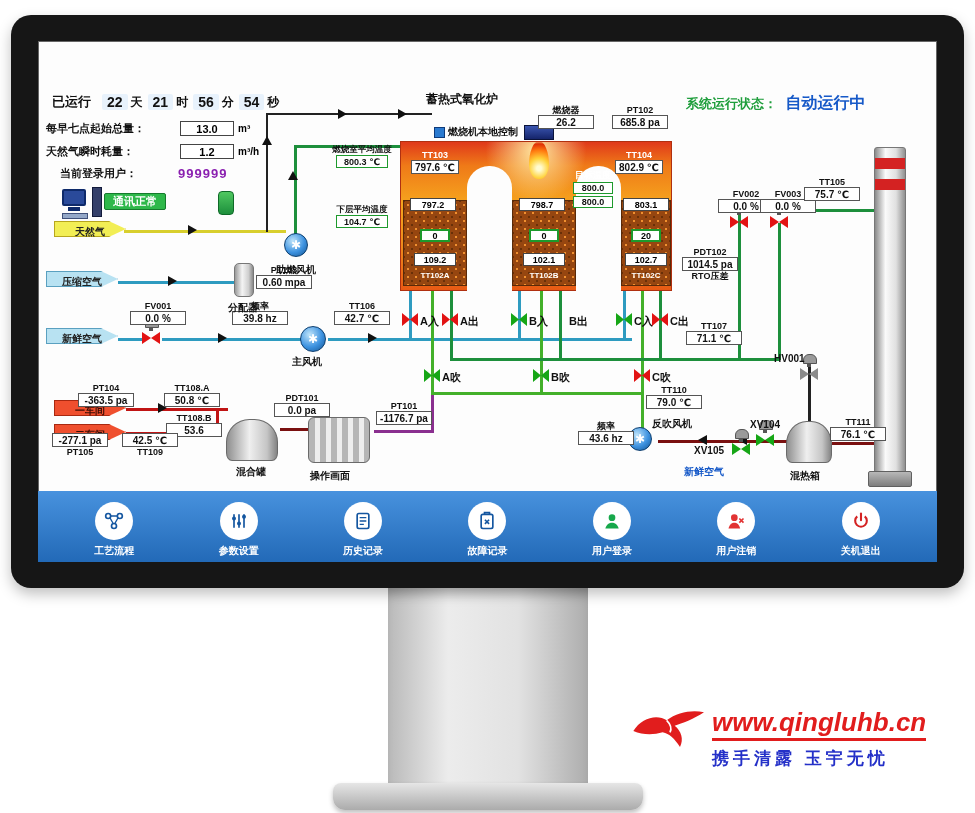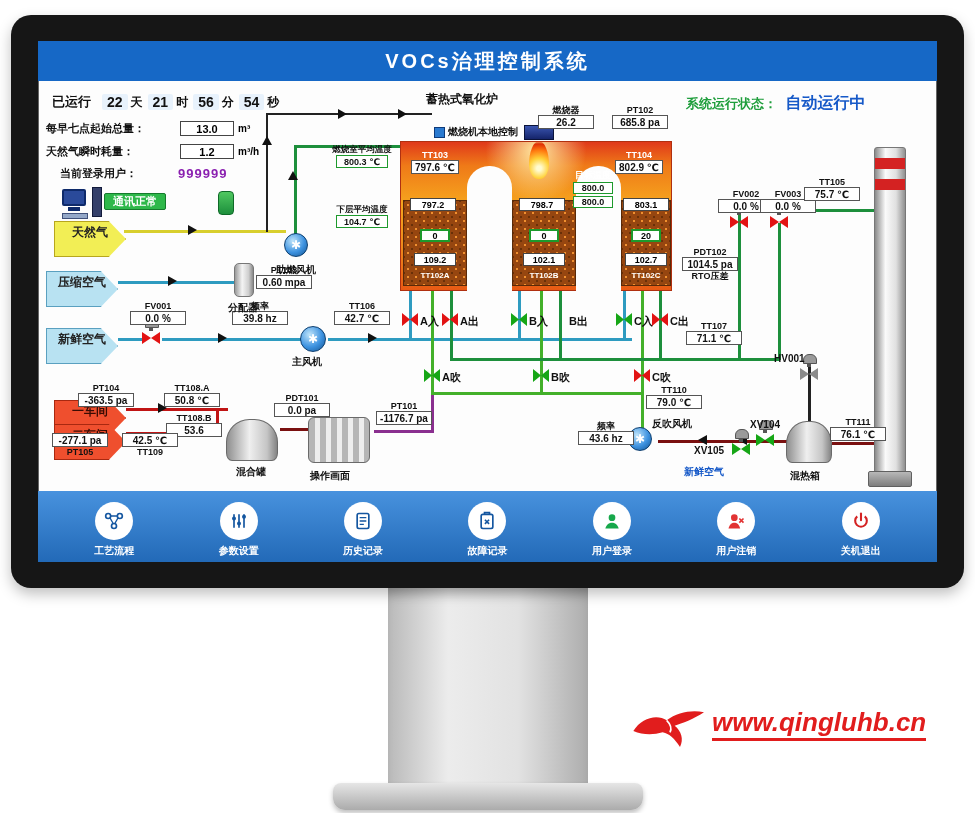--- a/index.html
+++ b/index.html
@@ -44,22 +44,22 @@
   .pc-base { position:absolute; left:6px; top:20px; width:12px; height:4px; background:#0e2a6a; }
   .pc-kb { position:absolute; left:0; top:26px; width:26px; height:6px; background:#94a8c8; border:1px solid #40517a; }
   .pc-tower { position:absolute; left:30px; top:0; width:10px; height:30px; background:#35406a; border:1px solid #121a3a; }
   .comm-btn { position:absolute; width:62px; height:17px; background:#2eb84a; border:1px solid #157a2c;
               color:#fff; font-size:11px; font-weight:bold; text-align:center; line-height:15px;
               border-radius:2px; cursor:pointer; z-index:35; }
   .comp-green { position:absolute; width:16px; height:24px; background:linear-gradient(#4fc860,#1d8f3c);
                 border:1px solid #0f6a28; border-radius:4px; z-index:20; }
 
   
-  .src { position:absolute; width:72px; height:36px; line-height:20px; text-align:center;
-         font-size:12px; font-weight:bold; z-index:20; border:1px solid;
+  .src { position:absolute; width:72px; height:16px; line-height:20px; text-align:center;
+         font-size:10px; font-weight:bold; z-index:20; border:1px solid;
          clip-path:polygon(0 0,76% 0,100% 50%,76% 100%,0 100%); }
   .pipe { position:absolute; z-index:2; }
   .arr { position:absolute; width:0; height:0; border:5px solid transparent; z-index:6; }
   .arr.r { border-left:9px solid #111; border-right:none; }
   .arr.l { border-right:9px solid #111; border-left:none; }
   .arr.u { border-bottom:9px solid #111; border-top:none; }
 
   
   .inst { position:absolute; width:56px; text-align:center; z-index:30; }
   .itag { font-size:9px; font-weight:bold; color:#111; line-height:10px; }
@@ -151,23 +151,20 @@
   .site { color:#e11d1d; font-size:26px; font-weight:bold; font-style:italic; line-height:28px;
           border-bottom:3px solid #e11d1d; padding-bottom:2px; }
   .tagline { color:#2430c8; font-size:17px; font-weight:bold; letter-spacing:4px; margin-top:6px; }
 </style>
 </head>
 <body>
 
 <div class="monitor">
   <div class="screen" id="scr">
 
-    <div class="hdr">
-      <span>VOCs治理控制系统</span>
-    </div>
 
     <div class="runtime" id="runtime" style="left:14px;top:52px">
       <span class="rt-label">已运行</span>
     <span class="rt-val">22</span>
         <span class="rt-unit">天</span>
         <span class="rt-val">21</span>
         <span class="rt-unit">时</span>
         <span class="rt-val">56</span>
         <span class="rt-unit">分</span>
         <span class="rt-val">54</span>
@@ -544,14 +541,15 @@
 <div class="stand-neck"></div>
 <div class="stand-base"></div>
 
 <div class="brand">
   <svg class="bird" viewBox="0 0 120 70">
     <path d="M8 38 C20 18, 44 12, 58 22 C74 10, 96 6, 114 10 C98 20, 84 26, 70 30 C80 38, 84 50, 78 62 C70 50, 62 42, 52 40 C38 44, 22 44, 8 38 Z" fill="#e11d1d"></path>
     <path d="M58 22 C64 28, 66 34, 63 40" stroke="#ffffff" stroke-width="2.5" fill="none"></path>
   </svg>
   <div class="brand-text">
     <div class="site">www.qingluhb.cn</div>
+    <div class="tagline">携手清露 玉宇无忧</div>
   </div>
 </div>
 
 </body></html>

